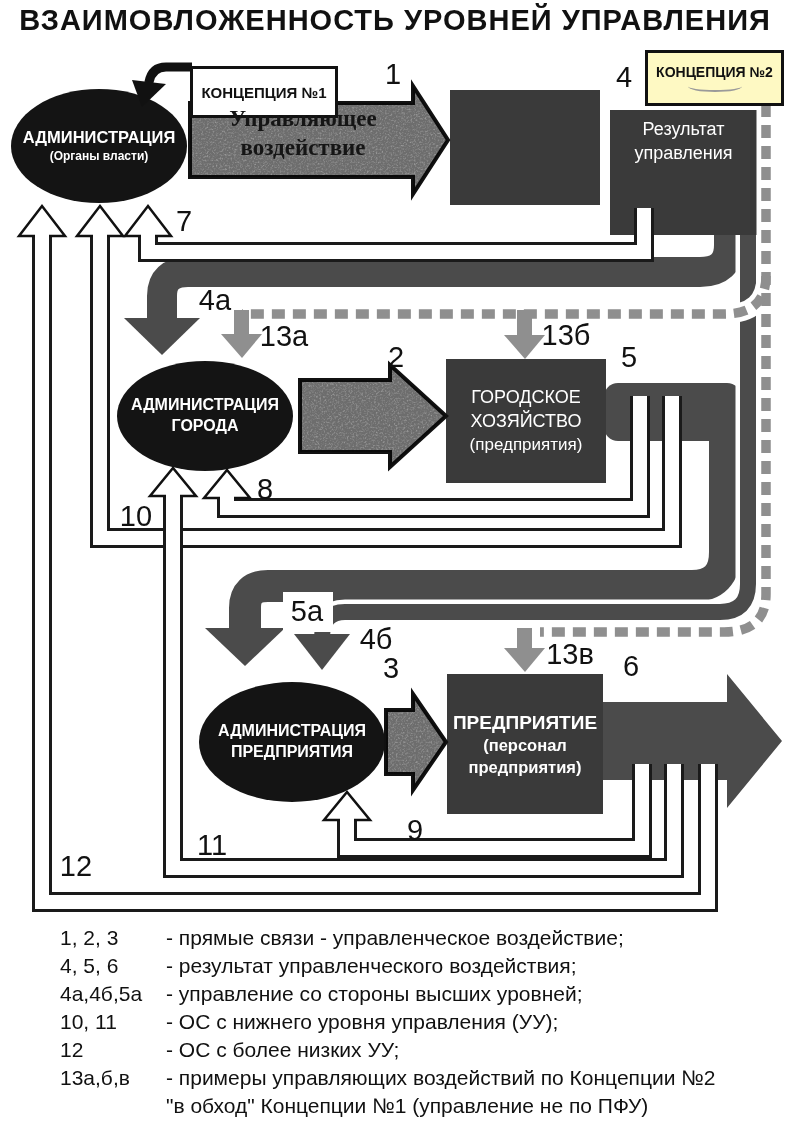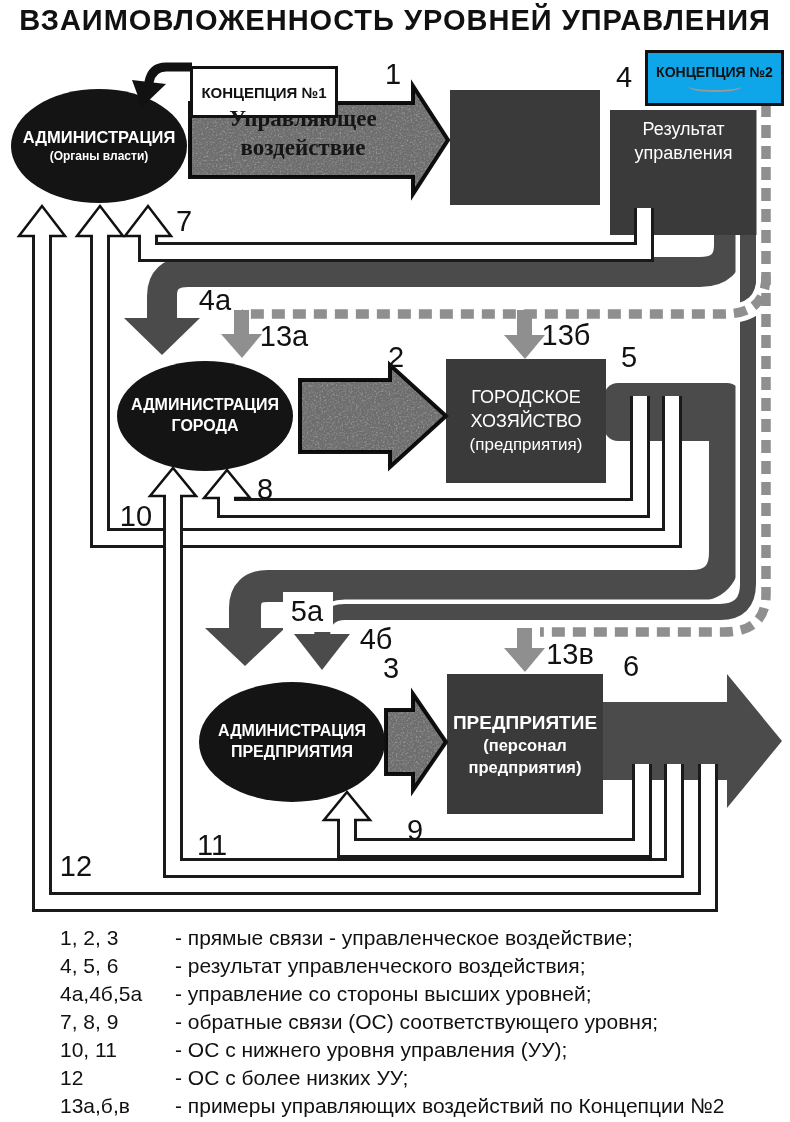--- a/index.html
+++ b/index.html
@@ -3,29 +3,29 @@
 <meta charset="utf-8">
 <style>
   html,body{margin:0;padding:0;background:#fff;}
   #stage{position:relative;width:790px;height:1122px;background:#fff;overflow:hidden;
          font-family:"Liberation Sans","DejaVu Sans",sans-serif;color:#111;}
   #diagram-svg{position:absolute;left:0;top:0;width:790px;height:1122px;}
   .abs{position:absolute;}
   .ctr{display:flex;align-items:center;justify-content:center;text-align:center;}
   .page-title{left:0;top:4px;width:790px;font-size:29px;font-weight:700;letter-spacing:1px;text-align:center;}
   .concept-box{border:3px solid #111;background:#fff;font-size:15px;font-weight:600;}
-  .concept-box.c2{background:#0ea5e9;font-size:14px;flex-direction:column;}
+  .concept-box.c2{background:#fef9c3;font-size:14px;flex-direction:column;}
   .squiggle{display:block;width:54px;height:9px;border-bottom:2px solid #9a9a9a;border-radius:50%;margin-top:1px;}
   .node-text{color:#fff;font-weight:700;line-height:1.3;text-align:center;flex-direction:column;}
   .box-text{color:#fff;line-height:1.32;text-align:center;flex-direction:column;}
   .impact-text{font-family:"Liberation Serif","DejaVu Serif",serif;font-size:23px;font-weight:700;
                color:#151515;line-height:1.25;}
   .num-label{font-size:29px;font-weight:400;color:#111;transform:translate(-50%,-50%);white-space:nowrap;}
   .legend{left:60px;top:924px;width:712px;font-size:21px;line-height:28px;}
-  .legend-row{display:flex;gap:9px;}
+  .legend-row{display:flex;}
   .legend-nums{width:106px;flex:none;}
   .legend-text{width:560px;}
   .s1{font-size:16.5px}.s2{font-size:12px}.s3{font-size:19px;font-weight:700}
   .s4{font-size:18px}.s5{font-size:17px}.s6{font-size:16px;font-weight:700}
   .s7{font-size:19px;font-weight:700}.s8{font-size:16.5px;font-weight:700}
   .w700{font-weight:400}
 </style>
 </head>
 <body>
 
@@ -217,24 +217,20 @@
     </div>
     <div class="legend-row">
       <span class="legend-nums">4, 5, 6</span>
       <span class="legend-text">- результат управленческого воздействия;</span>
     </div>
     <div class="legend-row">
       <span class="legend-nums">4а,4б,5а</span>
       <span class="legend-text">- управление со стороны высших уровней;</span>
     </div>
     <div class="legend-row">
-      <span class="legend-nums">7, 8, 9</span>
-      <span class="legend-text">- обратные связи (ОС) соответствующего уровня;</span>
-    </div>
-    <div class="legend-row">
       <span class="legend-nums">10, 11</span>
       <span class="legend-text">- ОС с нижнего уровня управления (УУ);</span>
     </div>
     <div class="legend-row">
       <span class="legend-nums">12</span>
       <span class="legend-text">- ОС с более низких УУ;</span>
     </div>
     <div class="legend-row">
       <span class="legend-nums">13а,б,в</span>
       <span class="legend-text">- примеры управляющих воздействий по Концепции №2 "в обход" Концепции №1 (управление не по ПФУ)</span>

